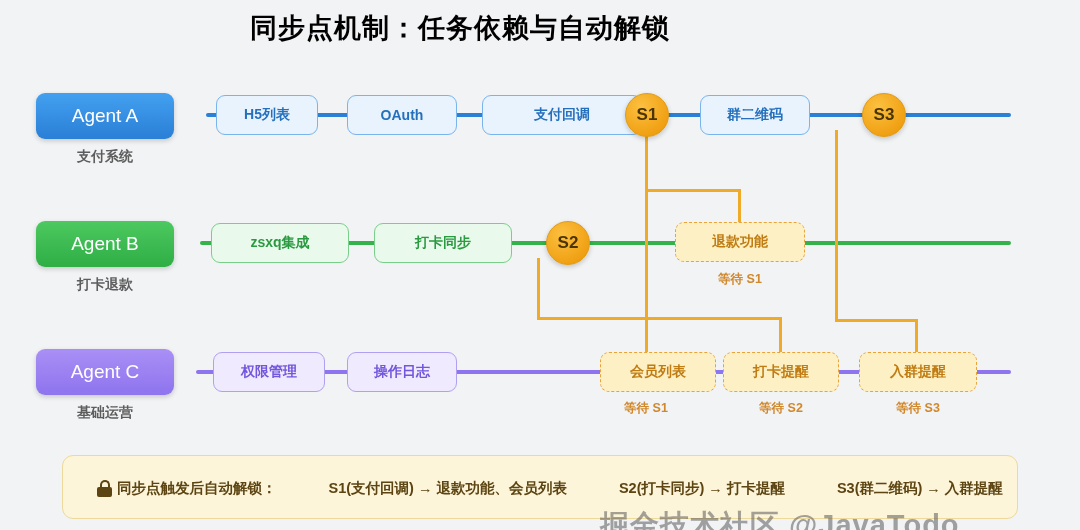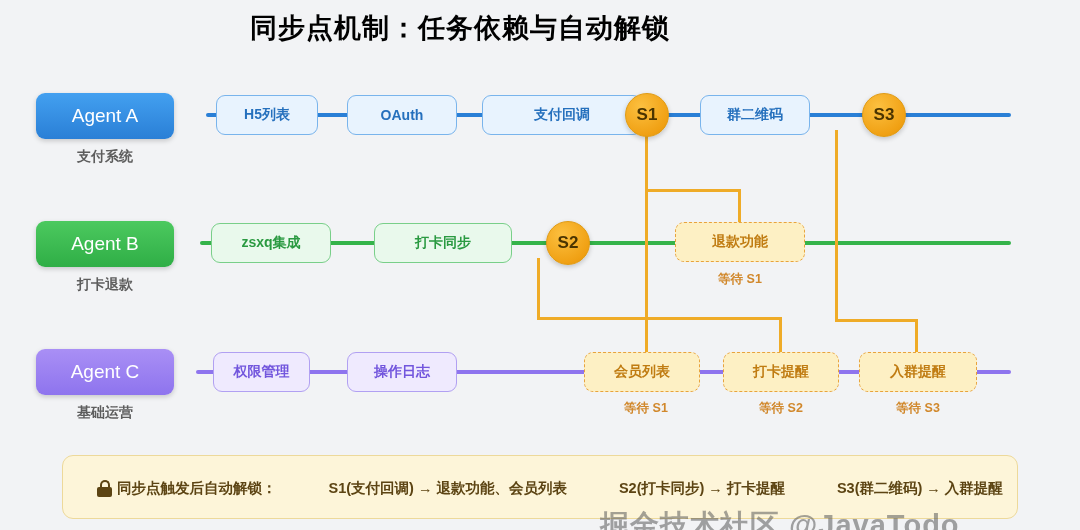--- a/index.html
+++ b/index.html
@@ -141,49 +141,49 @@
   <div class="task a" style="left:482px;top:95px;width:160px;">支付回调</div>
   <div class="task a" style="left:700px;top:95px;width:110px;">群二维码</div>
 
   <div class="agent" style="left:36px;top:221px;">
     <div class="chip b">Agent B</div>
     <div class="sub">打卡退款</div>
   </div>
 
   <div class="rail b" style="left:200px;top:241px;width:811px;"></div>
 
-  <div class="task b" style="left:211px;top:223px;width:120px;">zsxq集成</div>
+  <div class="task b" style="left:211px;top:223px;width:138px;">zsxq集成</div>
   <div class="task b" style="left:374px;top:223px;width:138px;">打卡同步</div>
 
   <div class="agent" style="left:36px;top:349px;">
     <div class="chip c">Agent C</div>
     <div class="sub">基础运营</div>
   </div>
 
   <div class="rail c" style="left:196px;top:370px;width:815px;"></div>
 
-  <div class="task c" style="left:213px;top:352px;width:97px;">权限管理</div>
+  <div class="task c" style="left:213px;top:352px;width:112px;">权限管理</div>
   <div class="task c" style="left:347px;top:352px;width:110px;">操作日志</div>
 
   <div class="conn v" style="left:645px;top:130px;height:240px;"></div>
   <div class="conn h" style="left:645px;top:189px;width:96px;"></div>
   <div class="conn v" style="left:738px;top:189px;height:35px;"></div>
 
   <div class="conn v" style="left:537px;top:258px;height:62px;"></div>
   <div class="conn h" style="left:537px;top:317px;width:245px;"></div>
   <div class="conn v" style="left:779px;top:317px;height:38px;"></div>
 
   <div class="conn v" style="left:835px;top:130px;height:192px;"></div>
   <div class="conn h" style="left:835px;top:319px;width:83px;"></div>
   <div class="conn v" style="left:915px;top:319px;height:36px;"></div>
 
   <div class="locked" style="left:675px;top:222px;width:130px;">退款功能</div>
   <div class="waitlabel" style="left:675px;top:271px;width:130px;">等待 S1</div>
 
-  <div class="locked" style="left:584px;top:352px;width:116px;">会员列表</div>
+  <div class="locked" style="left:600px;top:352px;width:116px;">会员列表</div>
   <div class="waitlabel" style="left:588px;top:400px;width:116px;">等待 S1</div>
 
   <div class="locked" style="left:723px;top:352px;width:116px;">打卡提醒</div>
   <div class="waitlabel" style="left:723px;top:400px;width:116px;">等待 S2</div>
 
   <div class="locked" style="left:859px;top:352px;width:118px;">入群提醒</div>
   <div class="waitlabel" style="left:859px;top:400px;width:118px;">等待 S3</div>
 
   <div class="sync" style="left:625px;top:93px;">S1</div>
   <div class="sync" style="left:546px;top:221px;">S2</div>

